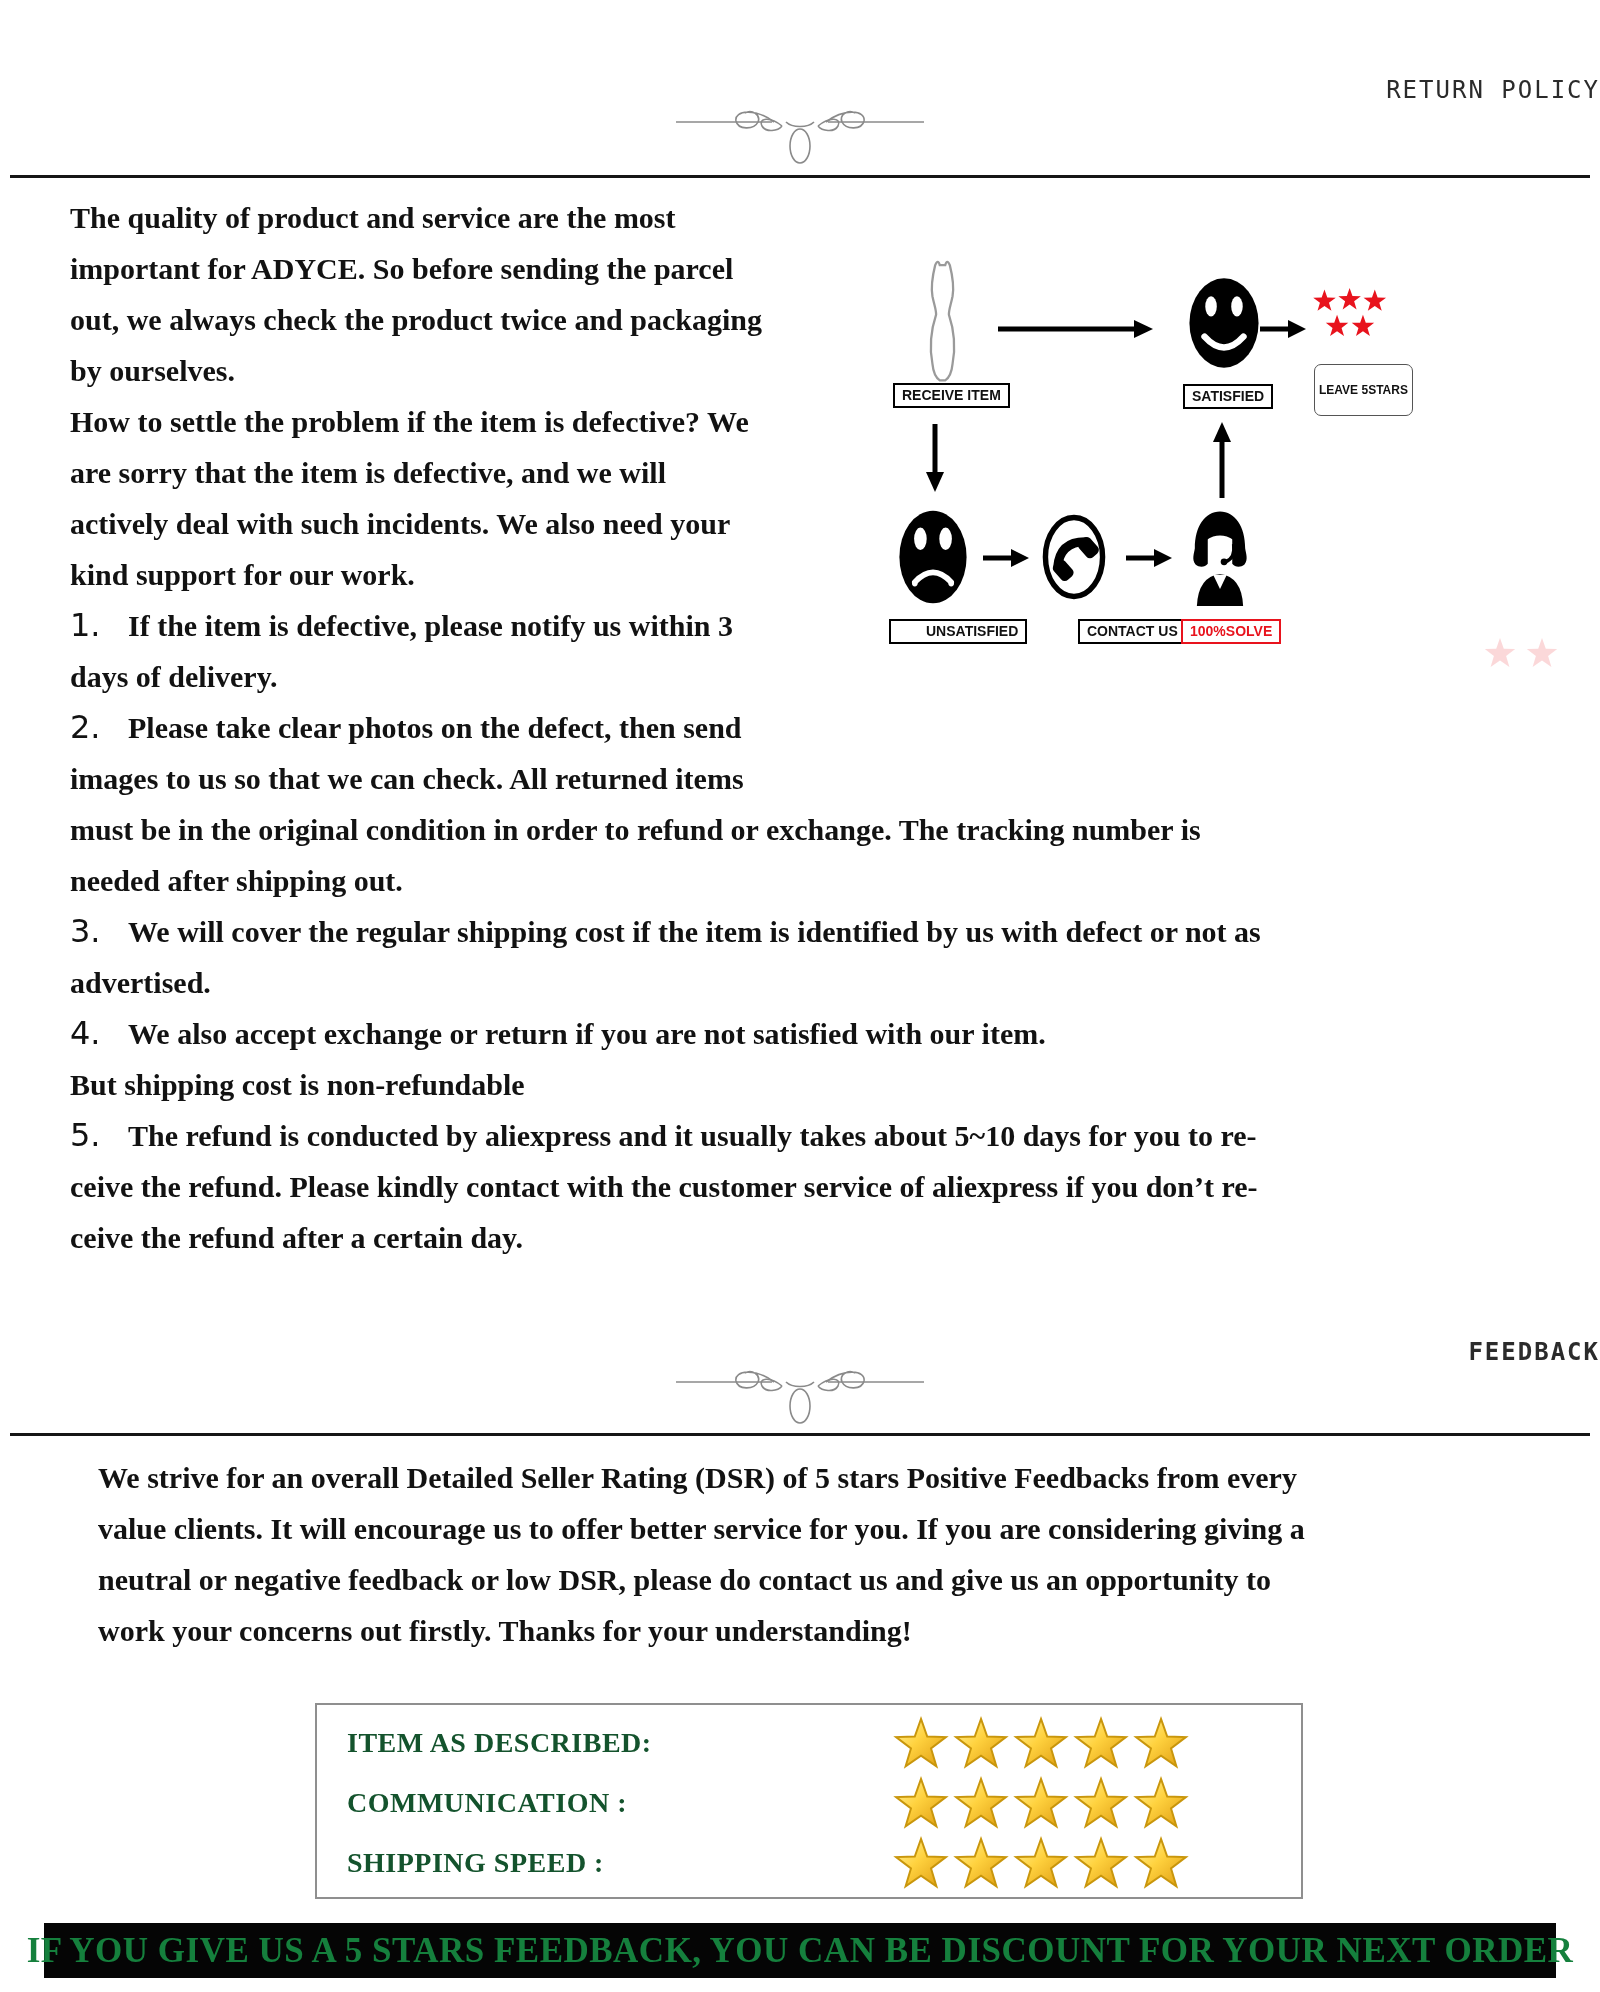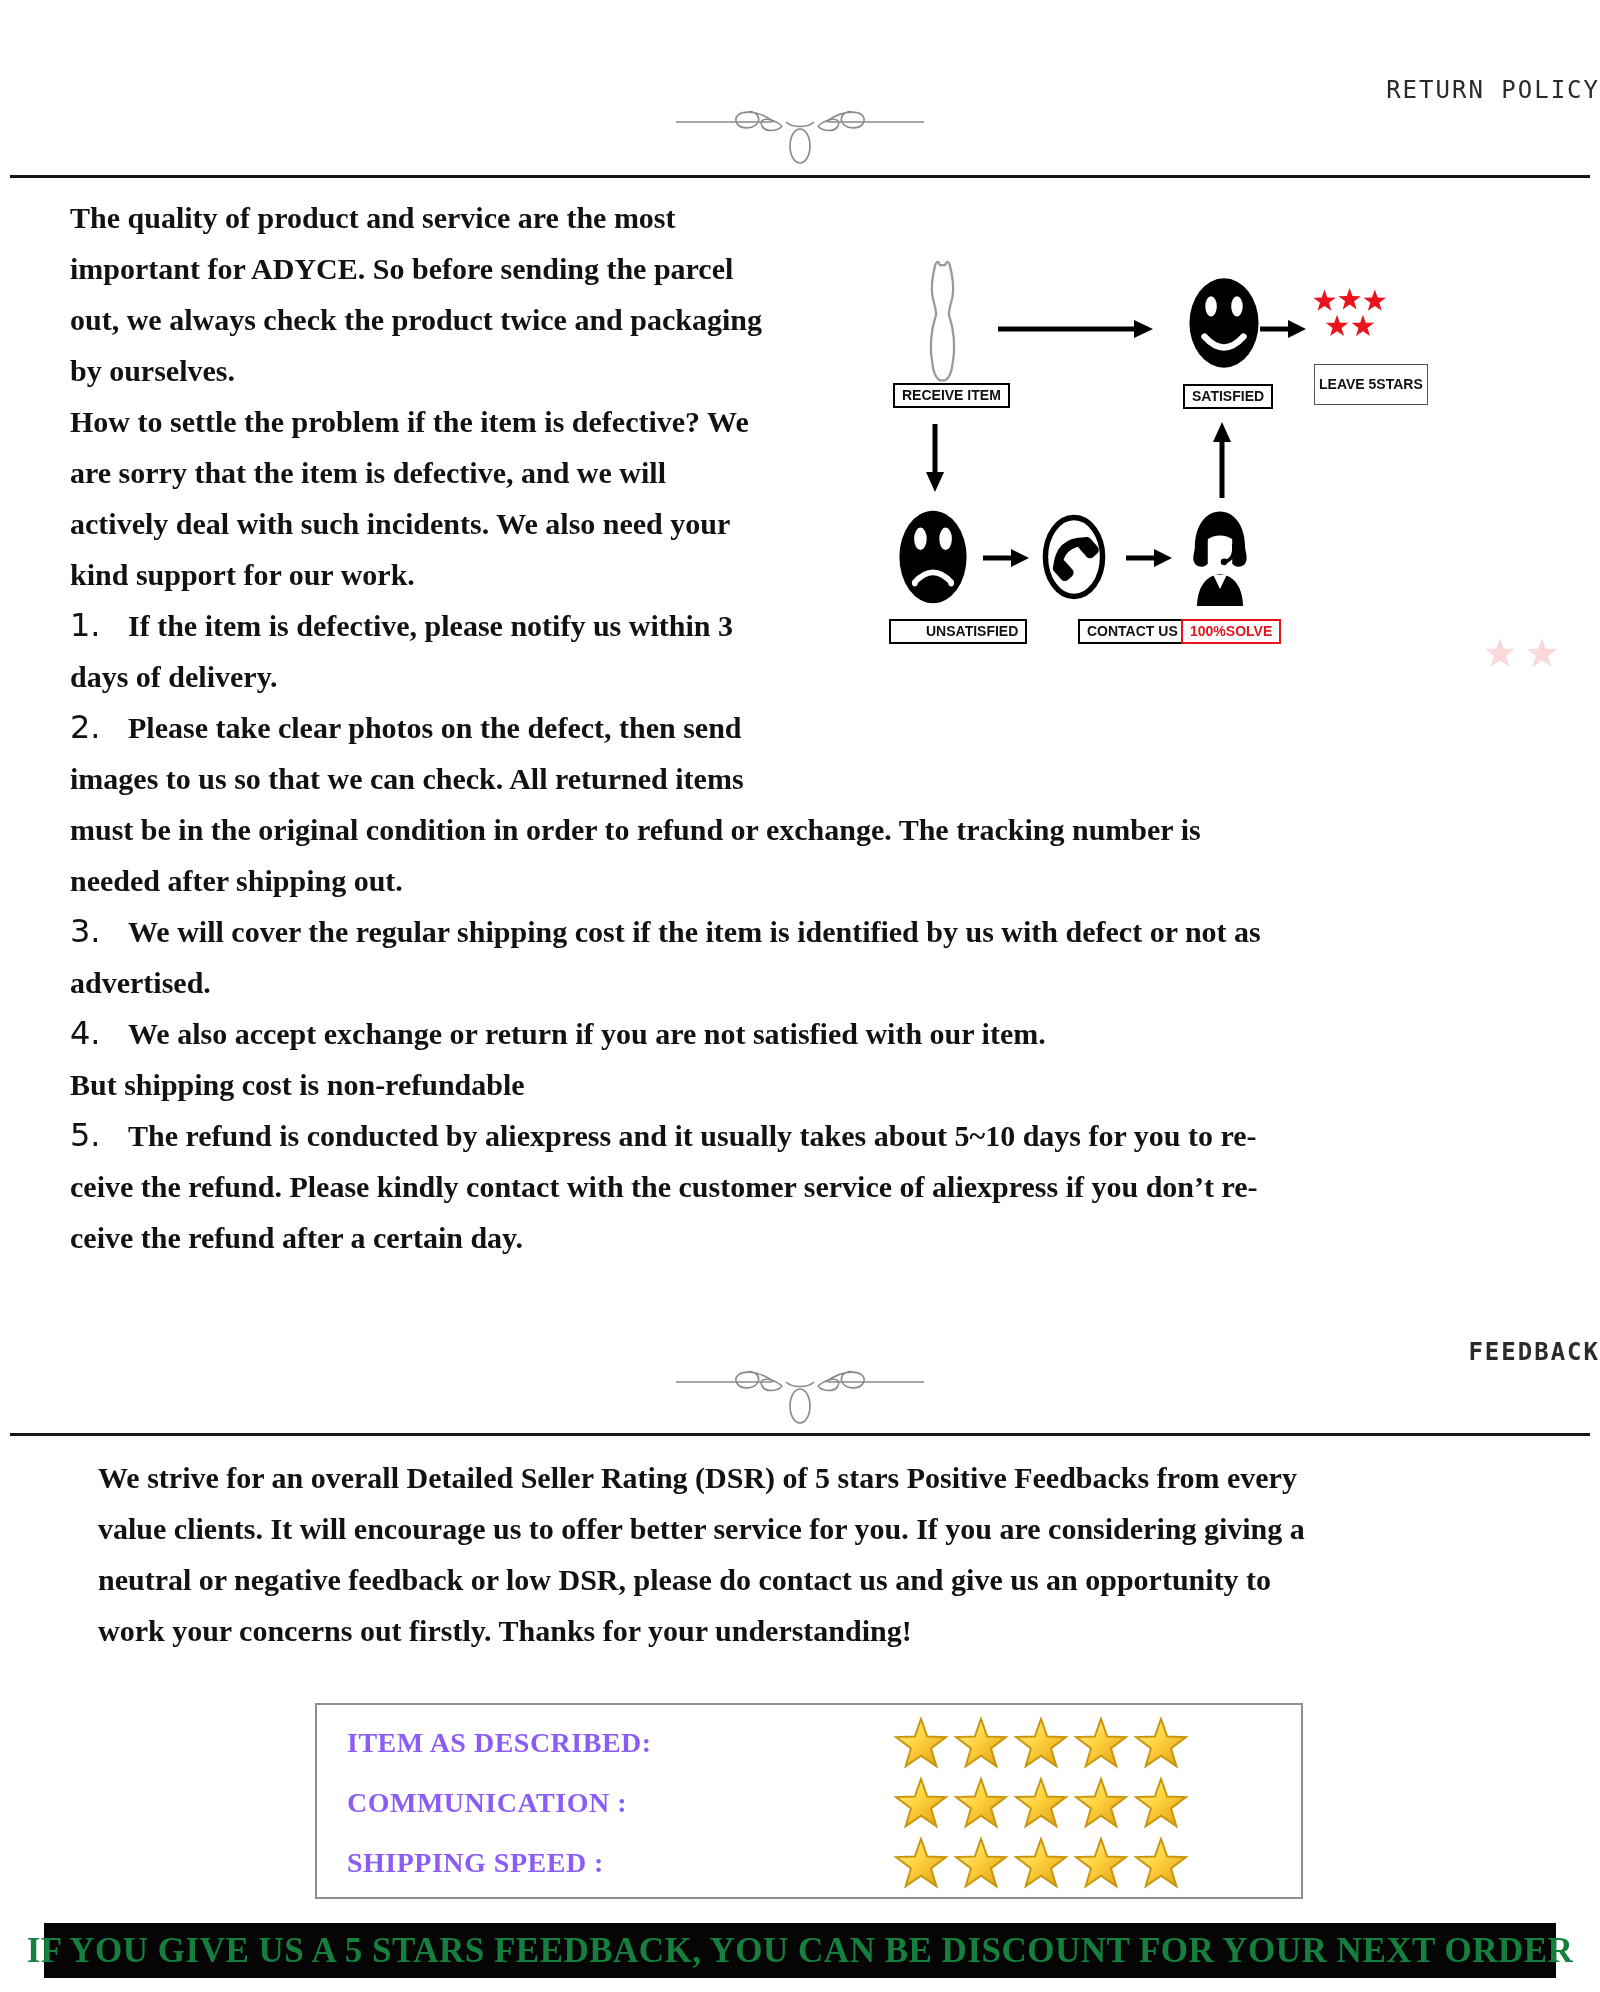--- a/index.html
+++ b/index.html
@@ -26,26 +26,26 @@
   .abs{position:absolute;}
 
   .dlabel{position:absolute;background:#fff;border:2px solid #000000;color:#111;
         font-family:"Liberation Sans",sans-serif;font-weight:bold;font-size:14px;
         padding:2px 7px;white-space:nowrap;line-height:1.2;}
   #lbl-receive{left:893px;top:383px;}
   #lbl-satisfied{left:1183px;top:384px;}
   #lbl-unsatisfied{left:889px;top:619px;padding-left:35px;}
   #lbl-contact{left:1078px;top:619px;text-align:center;}
   #lbl-solve{left:1181px;top:619px;border-color:#e8131d;color:#e8131d;}
-  #lbl-leave{left:1314px;top:364px;font-size:14px;border-width:1px;padding:11px 4px;border-color:#555;}
+  #lbl-leave{left:1314px;top:364px;font-size:12px;border-width:1px;padding:18px 4px;border-color:#555;border-radius:7px;}
 
   .rate-box{position:absolute;left:315px;top:1703px;width:988px;height:196px;
         border:2px solid #8f8f8f;background:#fff;box-sizing:border-box;padding-top:8px;}
   .rate-row{display:flex;align-items:center;height:60px;padding-left:30px;}
-  .rate-label{width:545px;font-weight:bold;font-size:28px;color:#8b5cf6;letter-spacing:0.5px;}
+  .rate-label{width:545px;font-weight:bold;font-size:28px;color:#14532d;letter-spacing:0.5px;}
   .stars{display:flex;align-items:center;}
   .gold-star{width:58px;height:56px;margin-right:2px;}
 
   .banner{position:absolute;left:44px;top:1923px;width:1512px;height:55px;background:#050505;
         color:#15803d;display:flex;align-items:center;justify-content:center;
         font-weight:bold;font-size:35px;letter-spacing:0.5px;white-space:nowrap;}
 
   svg{display:block;}
 </style>
 </head>

